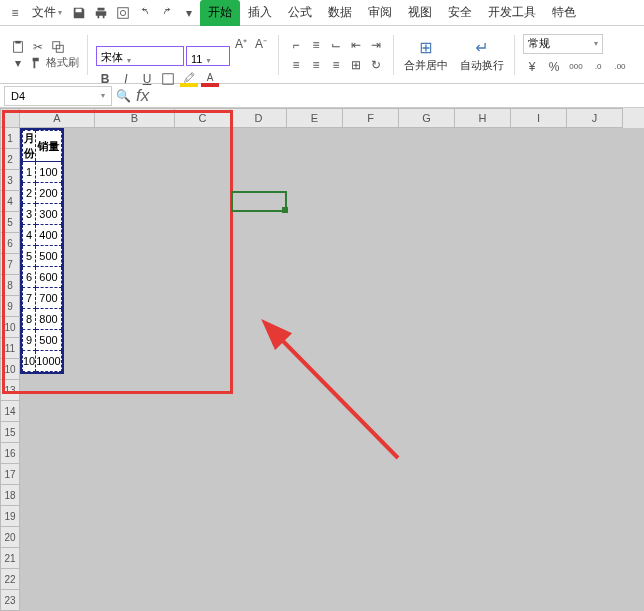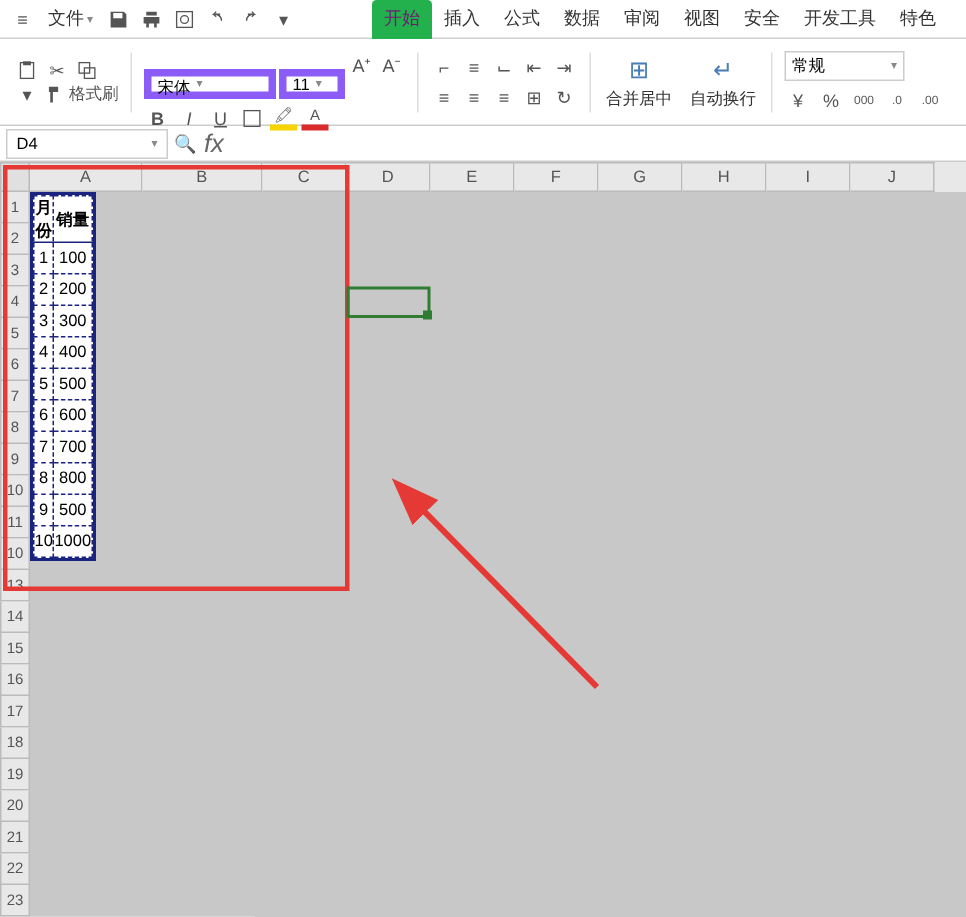--- a/index.html
+++ b/index.html
@@ -4,31 +4,31 @@
 <style>
 * { margin: 0; padding: 0; box-sizing: border-box; font-family: "Microsoft YaHei", sans-serif; }
 body { background: #f0f0f0; width: 644px; height: 611px; overflow: hidden; font-size: 12px; }
 
 
 .menubar { background: #fff; border-bottom: 1px solid #d0d0d0; height: 26px; display: flex; align-items: center; padding: 0 4px; }
 .menubar .icon-btn { width: 20px; height: 20px; display: flex; align-items: center; justify-content: center; color: #555; margin: 0 1px; }
 .menubar .file-menu { display: flex; align-items: center; color: #333; margin: 0 6px; font-size: 12px; }
 .menubar .file-menu .chev { font-size: 8px; margin-left: 2px; color: #888; }
 .menubar .tab { padding: 0 8px; height: 26px; display: flex; align-items: center; cursor: pointer; font-size: 12px; color: #333; }
-.menubar .tab.active { background: #22b14c; color: #701a75; border-radius: 3px 3px 0 0; margin-left: 48px; }
+.menubar .tab.active { background: #22b14c; color: #000000; border-radius: 3px 3px 0 0; }
 
 
 .ribbon { background: #fff; height: 58px; border-bottom: 1px solid #ccc; display: flex; align-items: center; padding: 0 6px; }
 .ribbon-group { display: flex; flex-direction: column; justify-content: center; height: 100%; padding: 0 4px; }
 .ribbon-sep { width: 1px; background: #ddd; height: 40px; margin: 0 4px; }
 .clip-row { display: flex; align-items: center; gap: 4px; }
 .clip-btn { display: flex; align-items: center; gap: 2px; color: #555; font-size: 11px; }
 .small-icon { width: 16px; height: 16px; display: inline-flex; align-items: center; justify-content: center; color: #555; }
 .font-box { display: flex; align-items: center; gap: 2px; }
-.font-select { border: 5px solid #8b5cf6; height: 20px; font-size: 11px; padding: 0 4px; background: #fff; display: flex; align-items: flex-start; margin-top: 25px; }
+.font-select { border: 1px solid #8b5cf6; height: 20px; font-size: 11px; padding: 0 4px; background: #fff; display: flex; align-items: flex-end; margin-top: 25px; }
 .font-select.name { width: 88px; }
 .font-select.size { width: 44px; }
 .chev-d { font-size: 8px; color: #888; margin-left: 4px; }
 .font-btns { display: flex; gap: 3px; margin-top: 4px; }
 .fbtn { width: 18px; height: 18px; display: flex; align-items: center; justify-content: center; color: #555; font-size: 12px; border: 1px solid transparent; }
 .fbtn.b { font-weight: bold; }
 .fbtn.i { font-style: italic; }
 .fbtn.u { text-decoration: underline; }
 .colorbar { width: 18px; height: 4px; background: #f5d400; }
 .colorbar.red { background: #d92b2b; }

